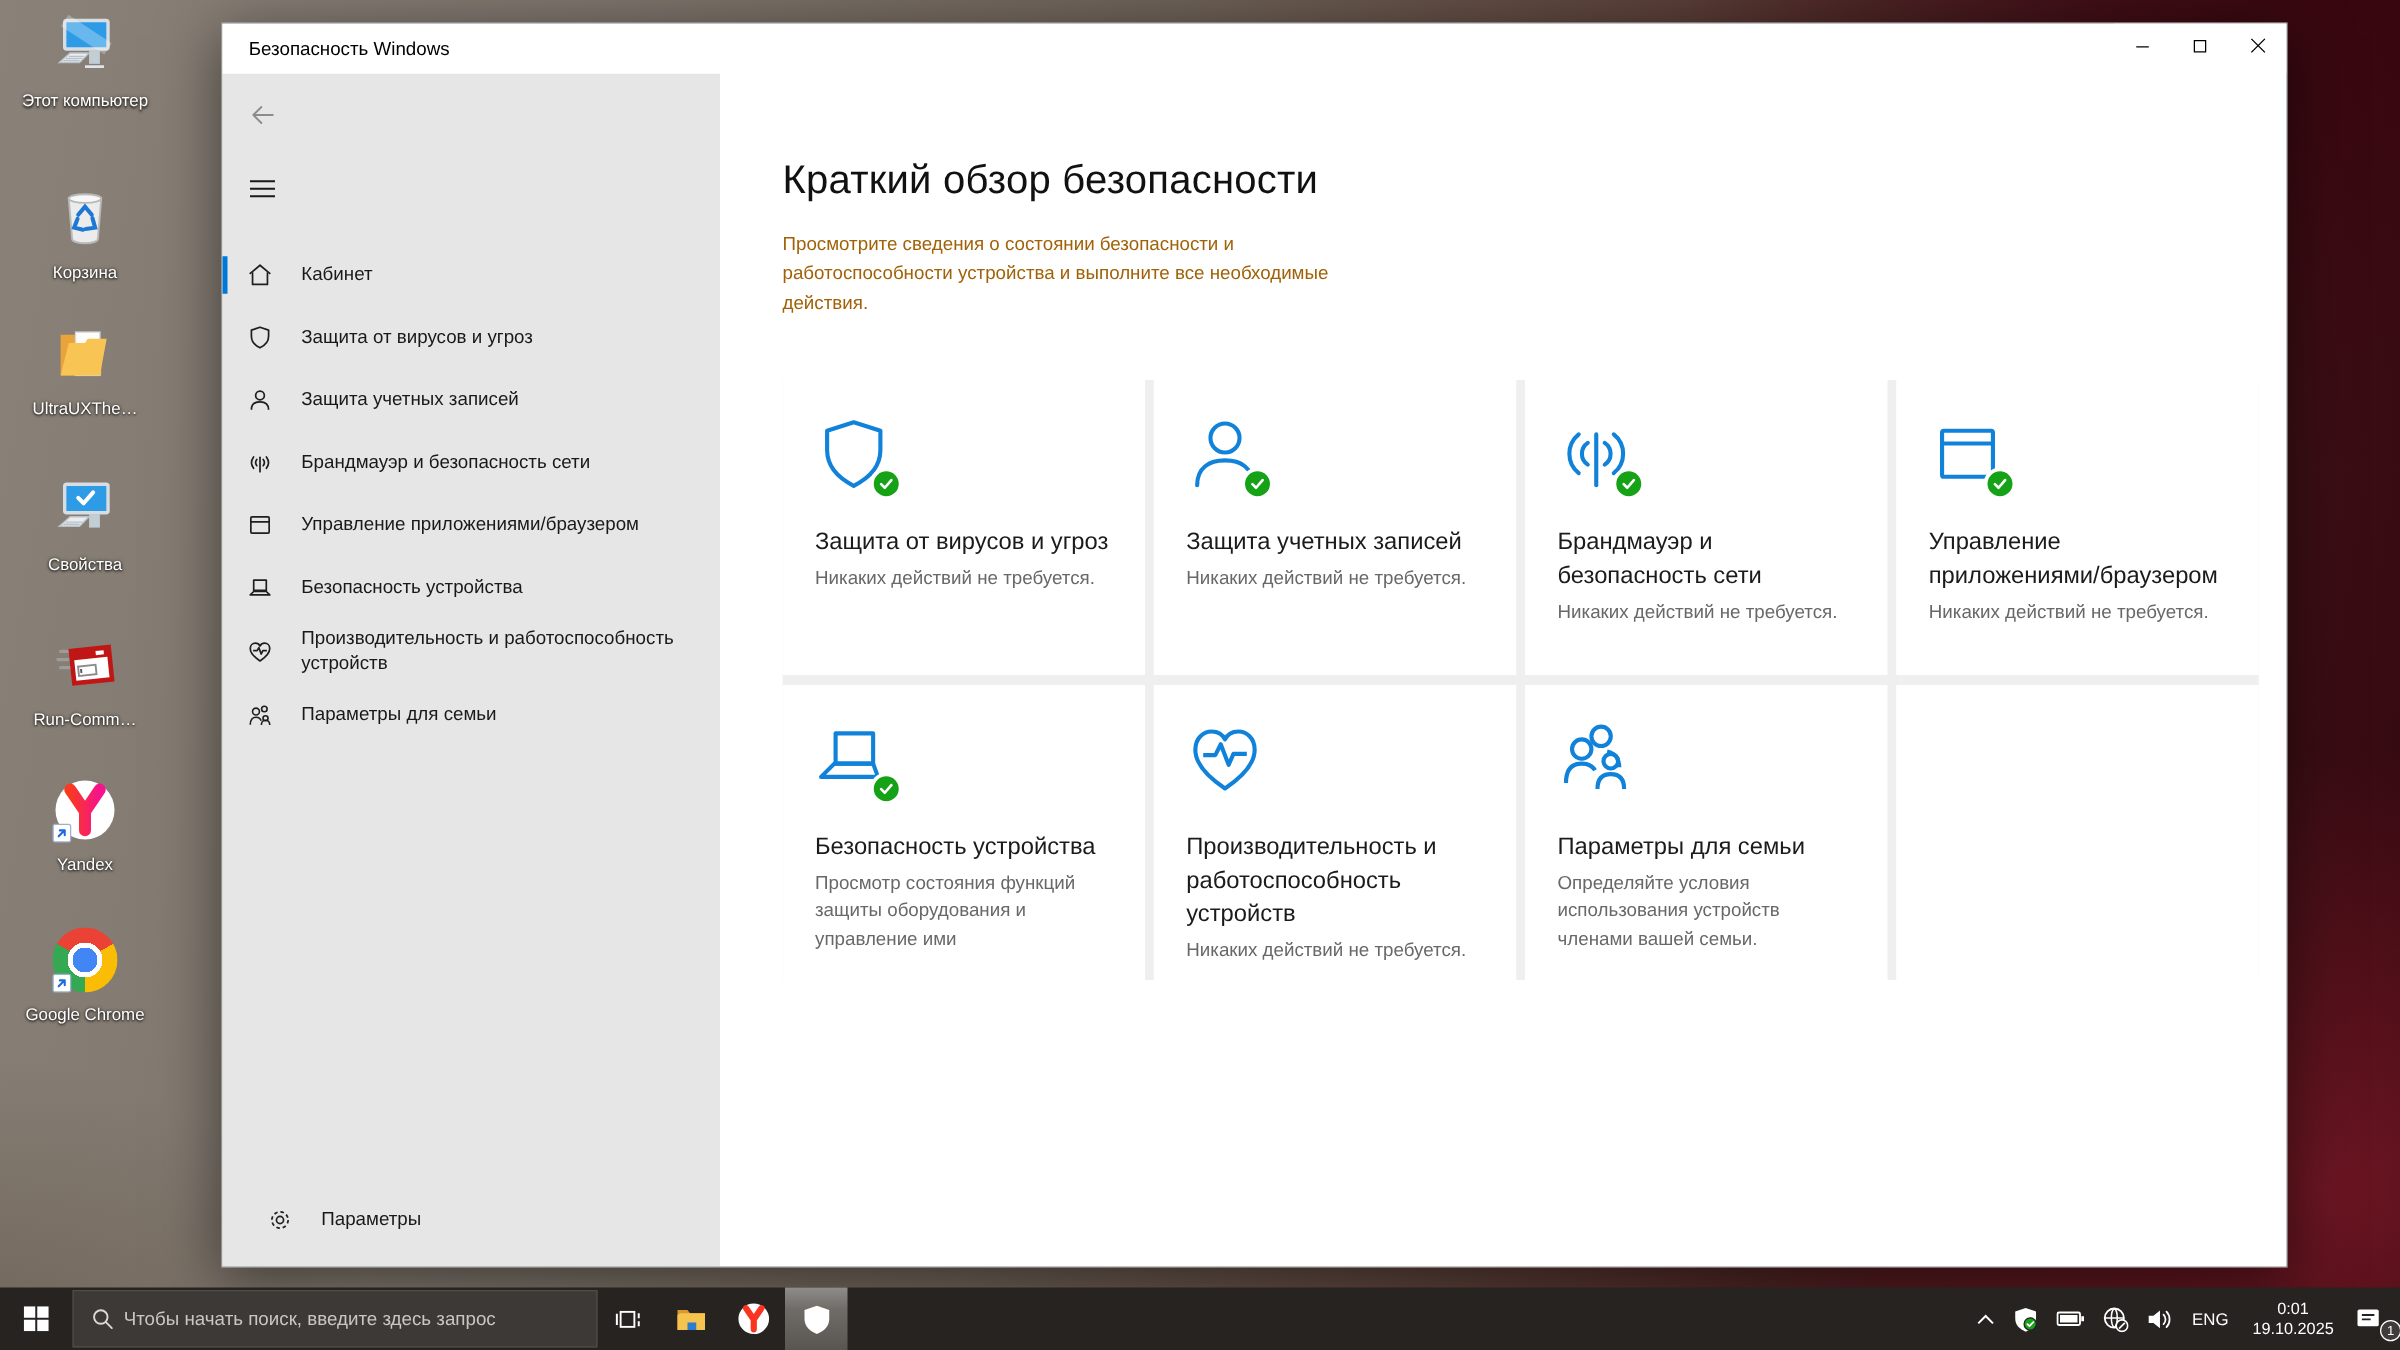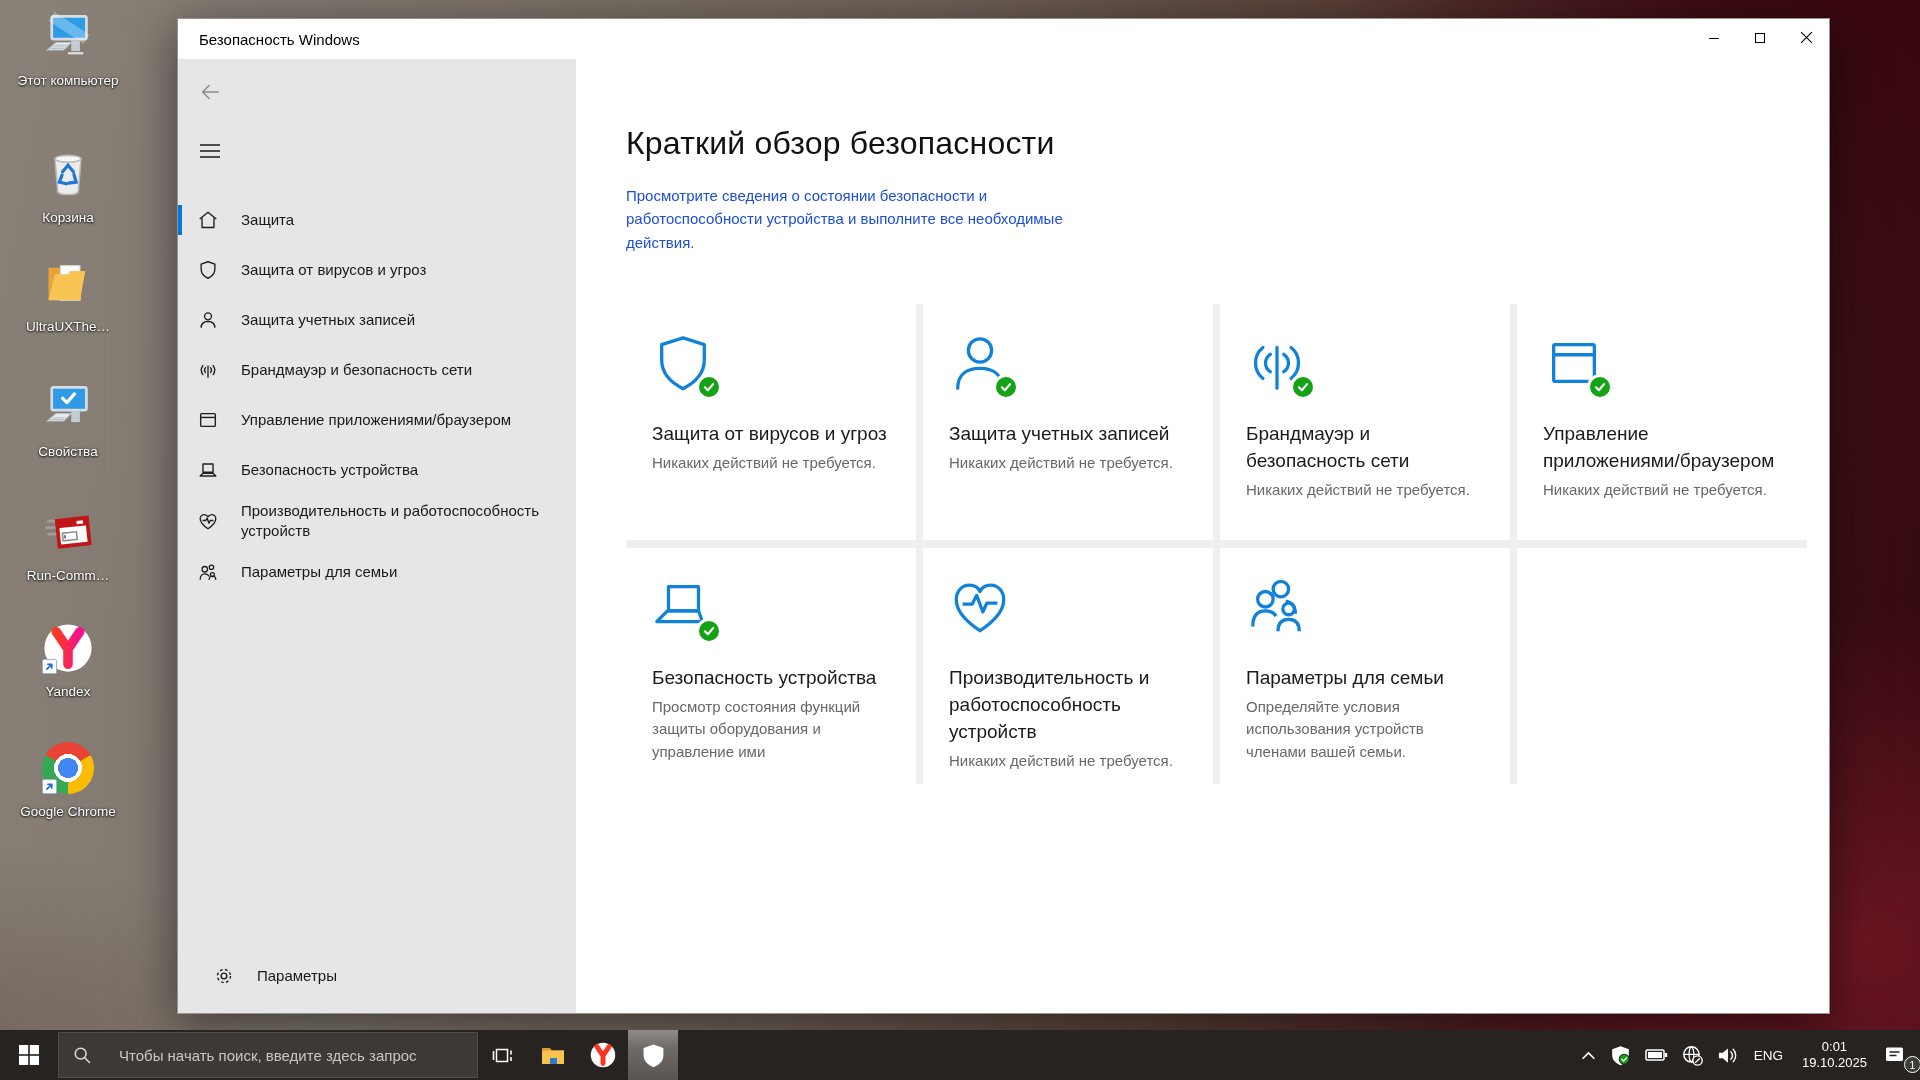--- a/index.html
+++ b/index.html
@@ -45,37 +45,37 @@
   .nav { margin-top:26px; }
   .nav-item { position:relative; display:flex; align-items:center; min-height:50px; padding:6px 14px 6px 0; cursor:pointer; }
   .nav-item .nicon { width:22px; height:22px; margin:0 22px 0 19px; flex:0 0 auto; display:flex; align-items:center; justify-content:center; }
   .nav-item .nlbl { font-size:15px; color:#191919; line-height:20px; max-width:300px; }
   .nav-item.selected::before { content:""; position:absolute; left:0; top:50%; transform:translateY(-50%); width:4px; height:30px; background:#0078d7; }
   .settings-row { margin-top:auto; margin-bottom:12px;padding-left:16px; }
 
   
   .content { flex:1; background:#fff; padding:66px 0 0 50px; overflow:hidden; }
   .content h1 { font-size:32px; font-weight:300; color:#111; letter-spacing:.2px; }
-  .subtitle { margin-top:22px; width:474px; font-size:15px; line-height:1.55; color:#1d4ed8; }
+  .subtitle { margin-top:22px; width:474px; font-size:15px; line-height:1.55; color:#a16207; }
   .cards { margin-top:50px; width:1181px; display:grid; grid-template-columns:repeat(4,290px); grid-auto-rows:236px; gap:8px 7px; background:#efefef; }
   .card { background:#fff; padding:28px 26px 0 26px; position:relative; cursor:pointer; }
   .card.filler { cursor:default; }
   .card .cicon { position:relative; width:66px; height:64px; }
   .badge {
     position:absolute; width:26px; height:26px; border-radius:50%; background:#16a216; border:3px solid #fff;
     right:-4px; bottom:-4px; display:flex; align-items:center; justify-content:center;
   }
   .card .ctitle { margin-top:24px; font-size:19px; color:#1b1b1b; line-height:27px; }
   .card .cstatus { margin-top:5px; font-size:15px; color:#686868; line-height:1.5; }
 
   
   .taskbar { position:absolute; left:0; bottom:0; width:1920px; height:50px; background:#262321; display:flex; align-items:stretch; z-index:5; }
   .tb-btn { width:58px; display:flex; align-items:center; justify-content:center; }
   .searchbox {
-    width:420px; margin:2px 0; background:#3c3937; border:1px solid #504c48; display:flex; align-items:center; padding-left:14px; gap:28px;
+    width:420px; margin:2px 0; background:#3c3937; border:1px solid #504c48; display:flex; align-items:center; padding-left:14px; gap:8px;
   }
   .searchbox input { background:transparent; border:none; outline:none; color:#e8e6e3; font-size:15px; width:340px; font-family:"Liberation Sans",sans-serif; }
   .searchbox input::placeholder { color:#c9c6c3; opacity:1; }
   .tb-app { width:50px; display:flex; align-items:center; justify-content:center; }
   .tb-app.active { background:linear-gradient(180deg,#8f8d8a 0%,#6f6c68 35%,#595651 100%); }
   .tray { margin-left:auto; display:flex; align-items:center; }
   .tray-btn { height:50px; padding:0 7px; display:flex; align-items:center; justify-content:center; position:relative; }
   .lang { font-size:13.5px; color:#fff; padding:0 9px; }
   .clock { display:flex; flex-direction:column; align-items:center; justify-content:flex-start; color:#fff; font-size:13px; line-height:16px; padding:0 10px; }
   .notif-badge {
@@ -231,21 +231,21 @@
       </div>
 
       <div class="nav">
         <div class="nav-item selected">
           <span class="nicon">
             <svg width="22" height="22" viewBox="0 0 24 24" fill="none" stroke="#1f1f1f" stroke-width="1.5" stroke-linejoin="round">
                 <path d="M3 11 L12 3.5 L21 11"></path>
                 <path d="M5.5 9.6 V20.2 H18.5 V9.6"></path>
               </svg>
           </span>
-          <span class="nlbl">Защита</span>
+          <span class="nlbl">Кабинет</span>
         </div>
         <div class="nav-item">
           <span class="nicon">
             <svg width="22" height="22" viewBox="0 0 24 24" fill="none" stroke="#1f1f1f" stroke-width="1.5" stroke-linejoin="round">
                 <path d="M12 3 L19.5 5.6 V11 C19.5 15.8 16.6 18.9 12 21 C7.4 18.9 4.5 15.8 4.5 11 V5.6 Z"></path>
               </svg>
           </span>
           <span class="nlbl">Защита от вирусов и угроз</span>
         </div>
         <div class="nav-item">

